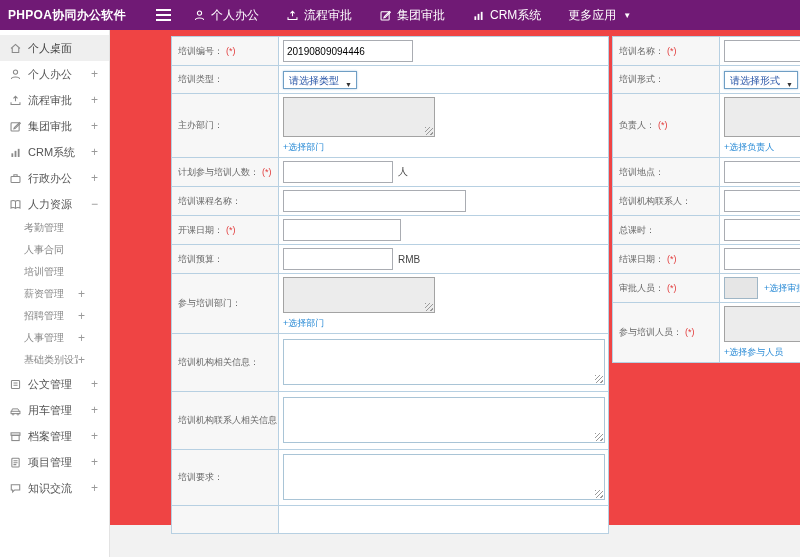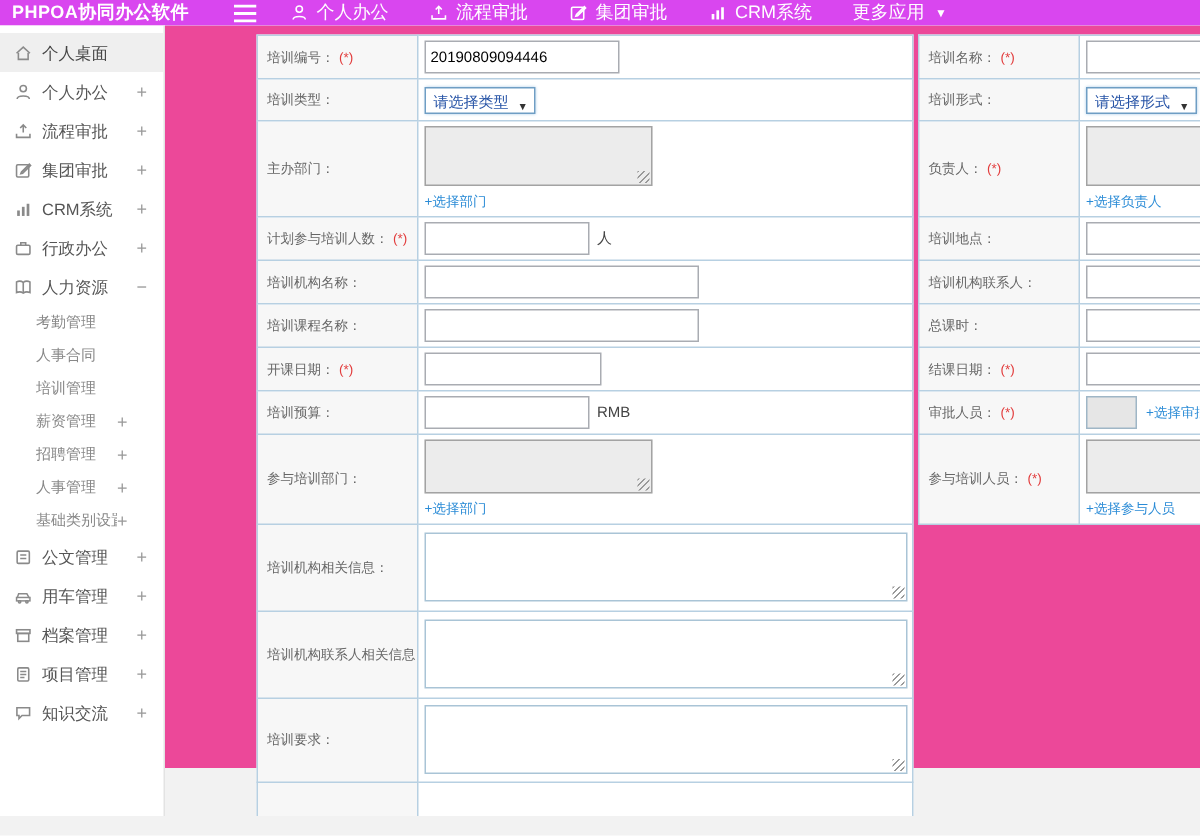--- a/index.html
+++ b/index.html
@@ -1,20 +1,20 @@
 <!DOCTYPE html>
 <html><head>
 <meta charset="utf-8">
 <style>
   * { margin:0; padding:0; box-sizing:border-box; }
   html,body { width:800px; height:557px; overflow:hidden; }
   body { font-family:"Liberation Sans","DejaVu Sans",sans-serif; background:#f2f2f2; }
 
   
-  .topbar { height:17px; background:#d946ef; display:flex; align-items:center; color:#fff; }
+  .topbar { height:30px; background:#701a75; display:flex; align-items:center; color:#fff; }
   .brand { font-size:12px; font-weight:bold; padding-left:8px; width:146px; flex-shrink:0; letter-spacing:.3px; }
   .hamburger { margin-left:10px; cursor:pointer; display:flex; align-items:center; }
   .topnav { display:flex; margin-left:22px; gap:27px; font-size:12px; align-items:center; }
   .nav-item { display:flex; align-items:center; gap:5px; cursor:pointer; white-space:nowrap; }
   .nicon { width:13px; height:13px; }
   .caret { font-size:8px; margin-left:2px; }
 
   
   .layout { display:flex; height:527px; }
   .sidebar { width:110px; background:#fff; border-right:1px solid #e3e3e3; padding-top:5px; flex-shrink:0; }
@@ -22,21 +22,21 @@
   .side-item.active { background:#efefef; color:#444; }
   .side-item .slabel { margin-left:6px; flex:1; white-space:nowrap; overflow:hidden; }
   .side-item .expand { color:#999; font-size:12px; font-weight:400; }
   .side-item.sub { height:22px; padding-left:18px; padding-right:24px; font-size:10px; color:#888; }
   .sicon { width:13px; height:13px; flex-shrink:0; color:#8a8a8a; }
 
   
   .main { flex:1; overflow:hidden; }
   .title-bar { height:32px; display:flex; align-items:center; padding-left:58px; background:#f1f1f1; border-bottom:1px solid #dcdcdc; }
   .page-title { font-size:14px; font-weight:bold; color:#2e6075; margin-left:2px; }
-  .panel { background:#ec4899; padding:6px 0 0 61px; height:495px; }
+  .panel { background:#ef4444; padding:6px 0 0 61px; height:495px; }
   .form-wrap { display:flex; gap:3px; align-items:flex-start; }
 
   table.ft { border-collapse:collapse; width:438px; flex-shrink:0; background:#fff; table-layout:fixed; }
   table.ft td { border:1px solid #b7d0e2; font-size:9px; vertical-align:middle; }
   td.lbl { width:107px; background:#f7f7f7; color:#666; padding-left:6px; white-space:nowrap; overflow:hidden; }
   td.fld { padding:3px 4px; background:#fff; overflow:hidden; }
   tr.r28 td { height:28px; } tr.r27 td { height:27px; } tr.r26 td { height:26px; }
   tr.r64 td { height:64px; } tr.r58 td { height:58px; } tr.r56 td { height:56px; }
   .req { color:#e23b3b; margin-left:3px; font-size:9px; }
 
@@ -272,24 +272,20 @@
             <td class="fld">
               <div class="ta-wrap"><textarea class="ta gray ta-w152 ta-h40" readonly="" style=""></textarea><span class="grip"></span></div>
               <div class="under-link"><a class="link">+选择部门</a></div>
             </td>
           </tr>
           <tr class="r27">
             <td class="lbl"><span>计划参与培训人数：</span><span class="req">(*)</span></td>
             <td class="fld"><input class="inp w110" style=""><span class="suffix">人</span></td>
           </tr>
           <tr class="r27">
-            <td class="lbl"><span>培训机构名称：</span></td>
-            <td class="fld"><input class="inp w183" style=""></td>
-          </tr>
-          <tr class="r27">
             <td class="lbl"><span>培训课程名称：</span></td>
             <td class="fld"><input class="inp w183" style=""></td>
           </tr>
           <tr class="r26">
             <td class="lbl"><span>开课日期：</span><span class="req">(*)</span></td>
             <td class="fld"><input class="inp w118" style=""></td>
           </tr>
           <tr class="r27">
             <td class="lbl"><span>培训预算：</span></td>
             <td class="fld"><input class="inp w110" style=""><span class="suffix">RMB</span></td>

